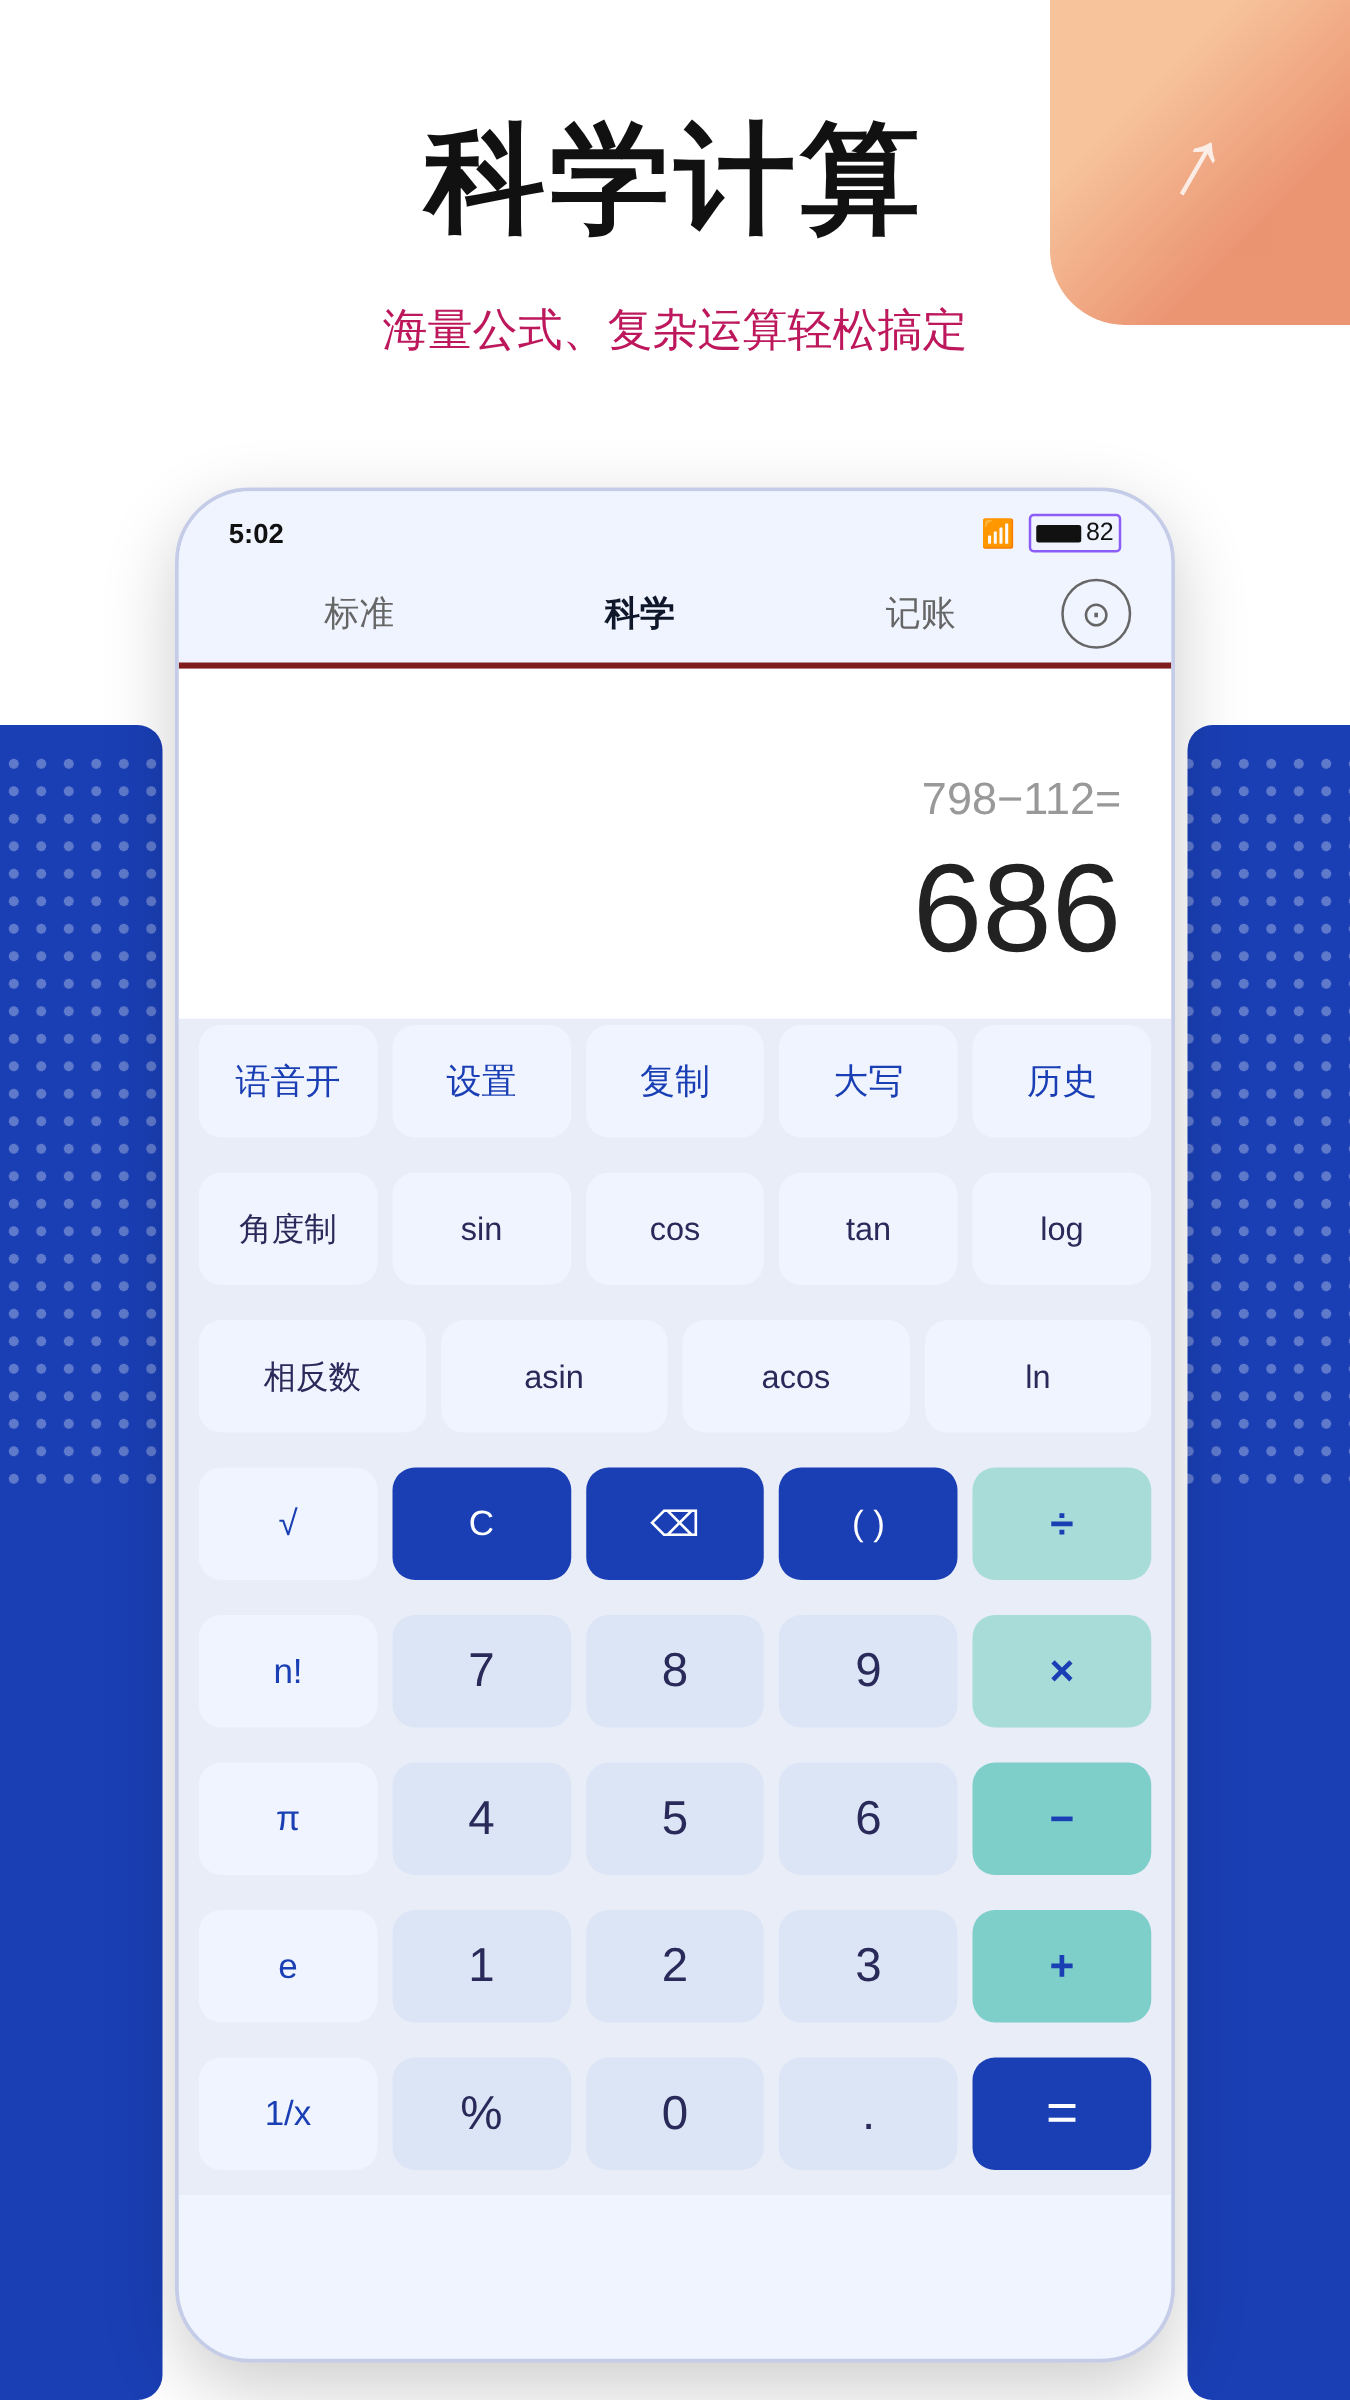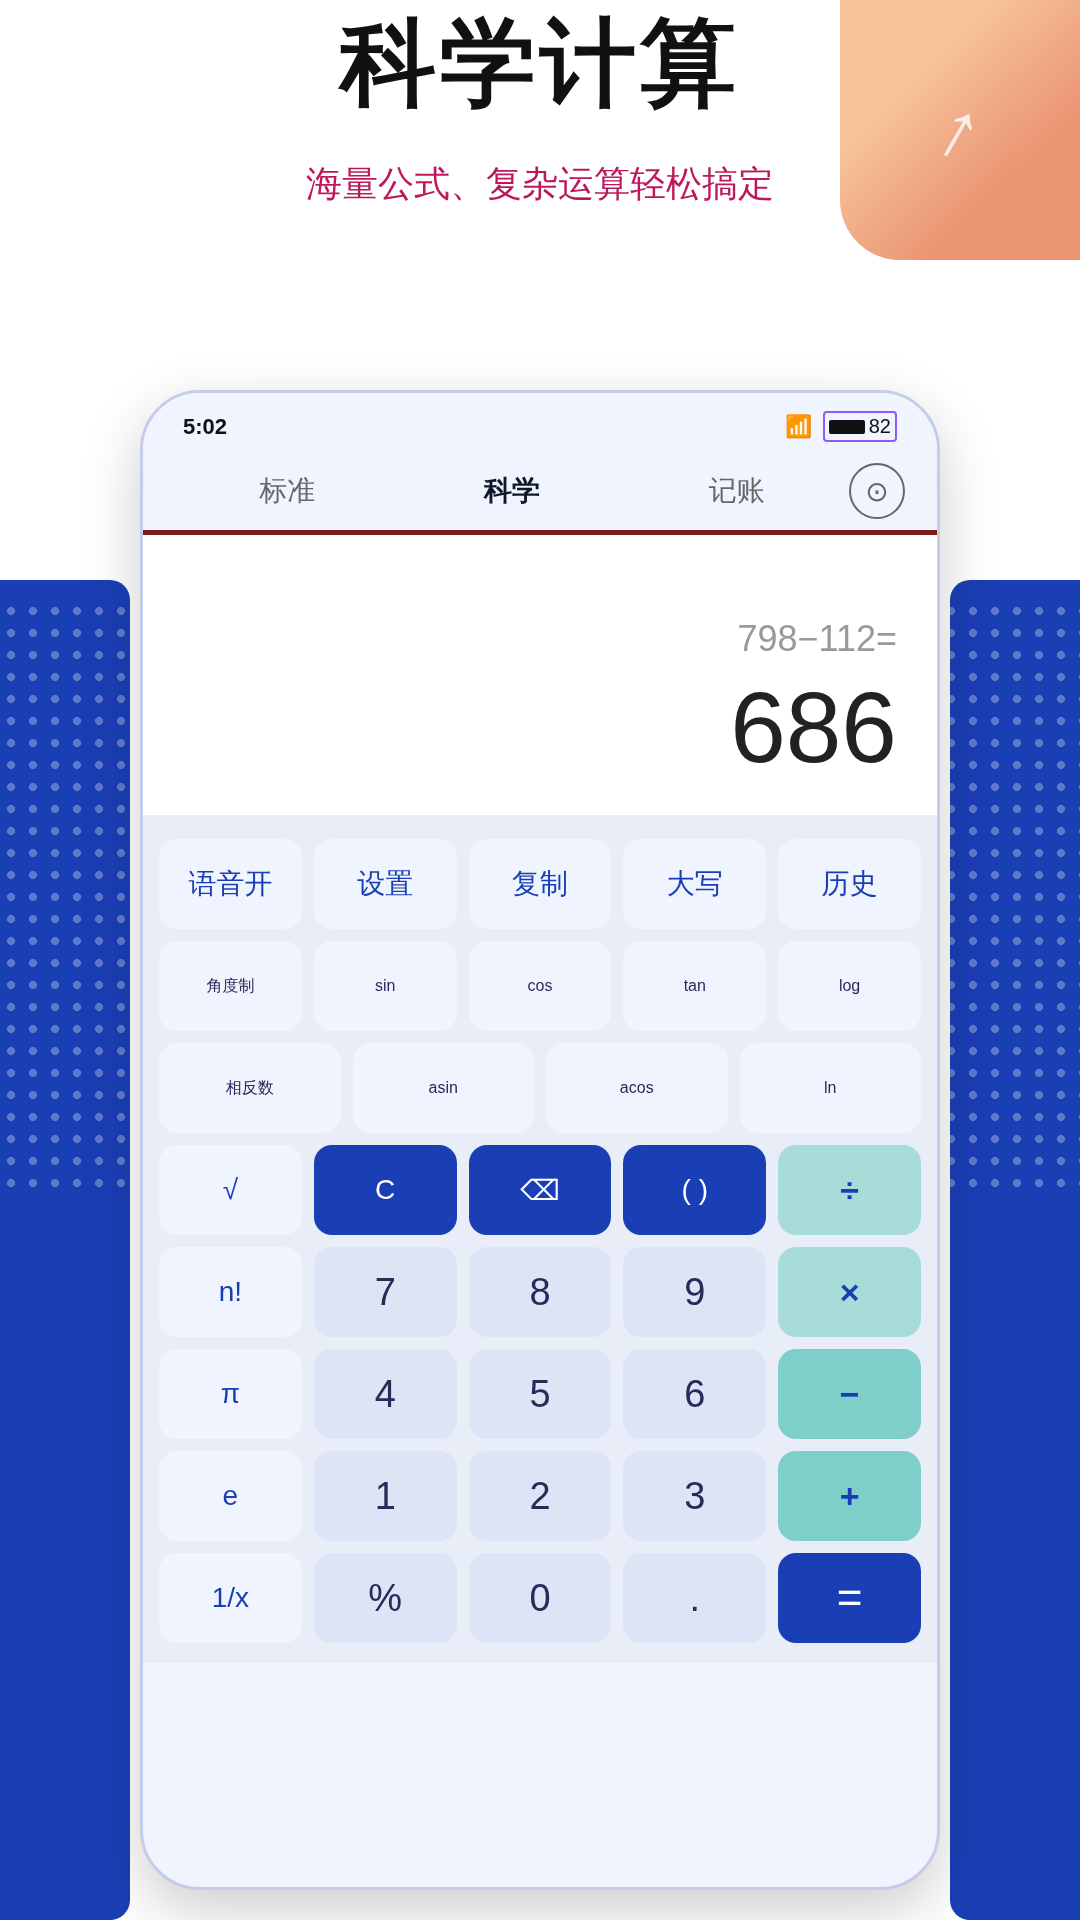--- a/index.html
+++ b/index.html
@@ -45,20 +45,21 @@
       right: 0; top: 600px;
       width: 140px;
       height: 600px;
       background-image: radial-gradient(circle, rgba(255,255,255,0.3) 4px, transparent 4px);
       background-size: 22px 22px;
     }
 
     
     .top-section {
       position: relative;
+      padding-top: 80px;
       text-align: center;
       background: #fff;
       height: 400px;
     }
 
     .main-title {
       font-size: 96px;
       font-weight: 900;
       color: #111;
       letter-spacing: 4px;
@@ -196,24 +197,24 @@
     }
     .display-result {
       font-size: 100px;
       color: #222;
       font-weight: 300;
     }
 
     
     .keyboard {
       background: #e8edf8;
-      padding: 24px 16px 20px;
+      padding: 5px 16px 20px;
       display: flex;
       flex-direction: column;
-      gap: 12px;
+      gap: 28px;
     }
 
     .key-row {
       display: flex;
       gap: 12px;
     }
 
     .key {
       flex: 1;
       height: 90px;
@@ -230,21 +231,21 @@
     }
 
     
     .key-light {
       background: #f0f4ff;
       color: #1a3fb5;
     }
     .key-func {
       background: #f0f4ff;
       color: #2a2a5a;
-      font-size: 16px;
+      font-size: 26px;
     }
     .key-blue-dark {
       background: #1a3fb5;
       color: #fff;
     }
     .key-teal {
       background: #a8dcd9;
       color: #1a3fb5;
       font-size: 34px;
       font-weight: 600;

